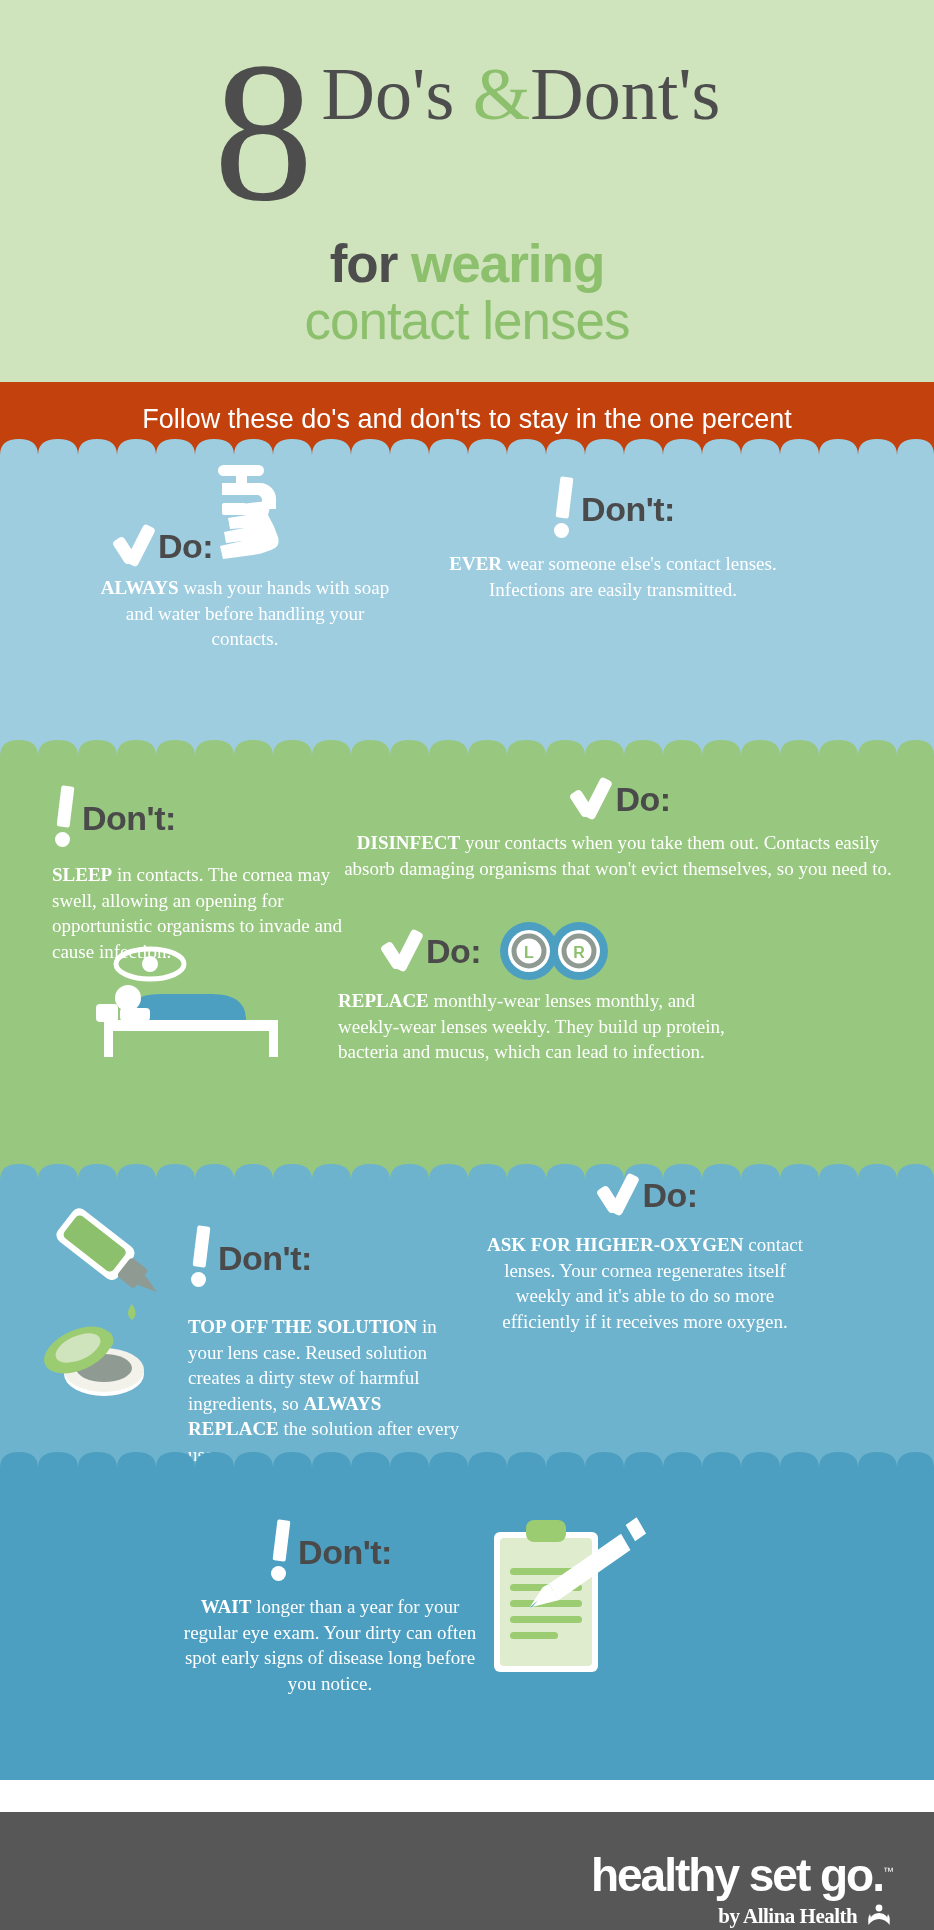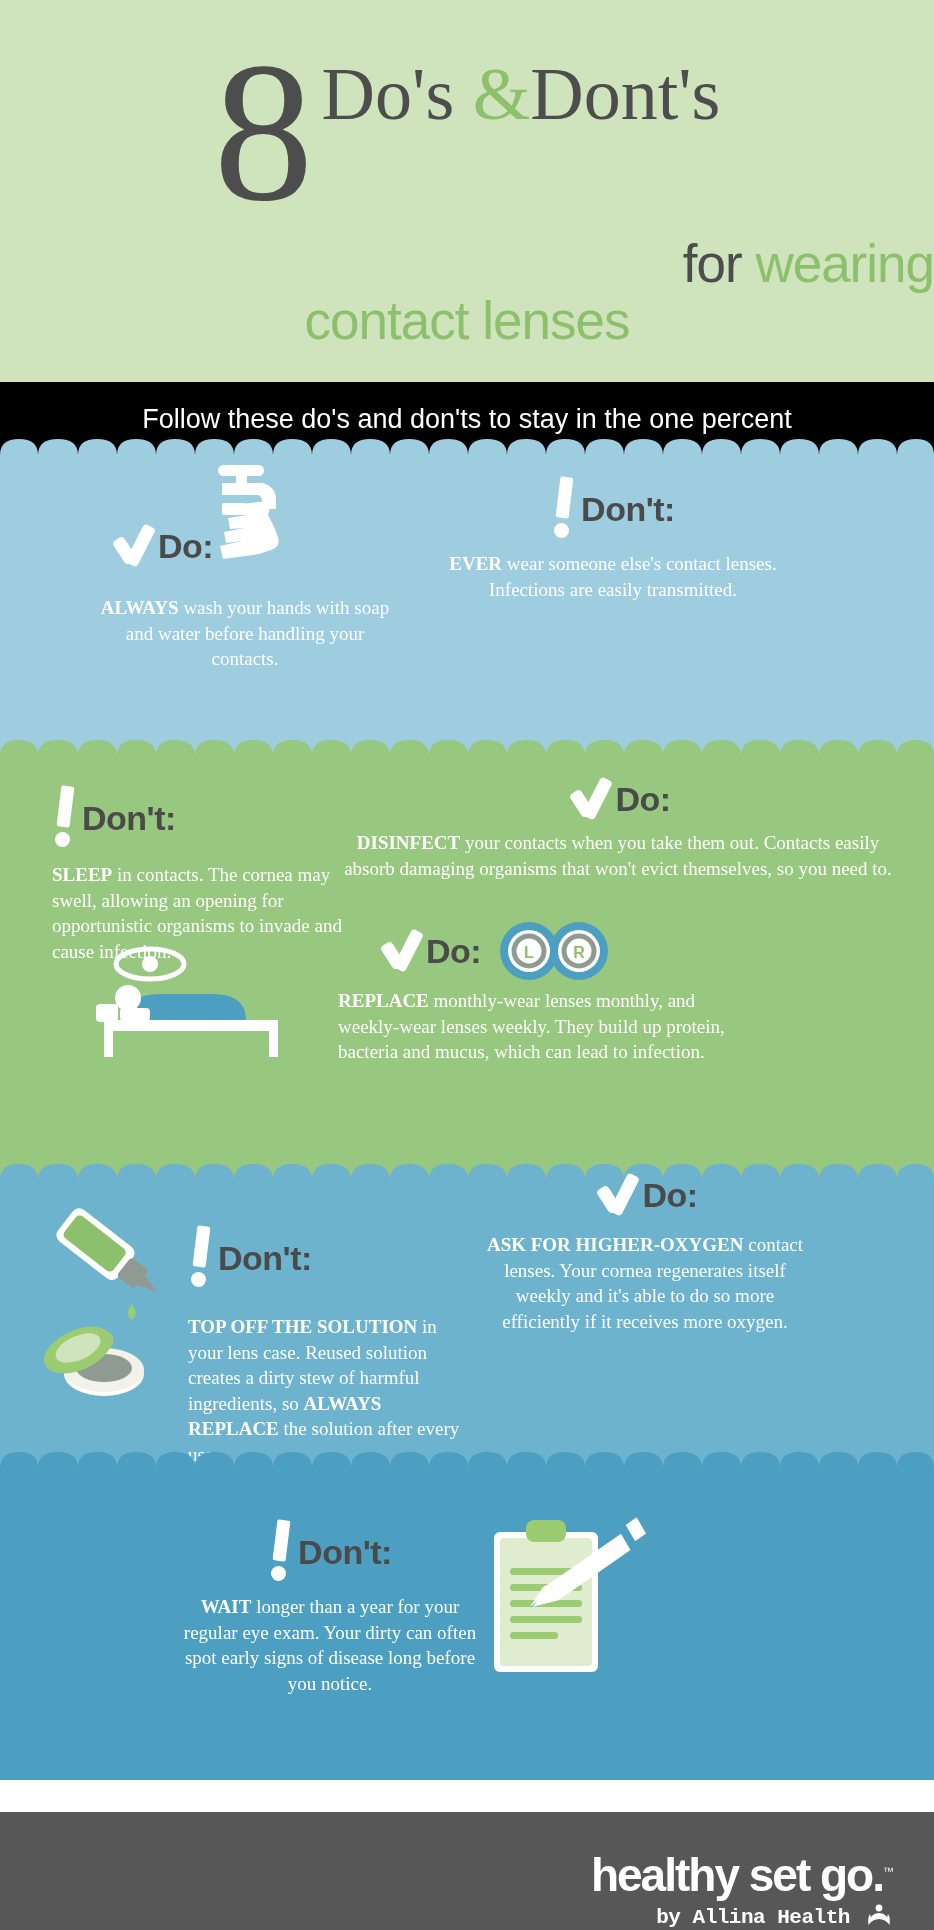--- a/index.html
+++ b/index.html
@@ -32,34 +32,34 @@
     padding-top:22px;
   }
   .dos-line{
     font-family:"Liberation Serif",serif;
     font-size:74px;line-height:76px;color:#4d4d4d;font-weight:400;
     white-space:nowrap;
   }
   .amp{color:#8cc06c;}
   .for-line{
     font-family:"Liberation Sans",sans-serif;
-    font-size:53px;line-height:56px;color:#4d4d4d;font-weight:400;
-    letter-spacing:-1px;margin-top:-6px;text-align:right;
+    font-size:53px;line-height:56px;color:#4d4d4d;font-weight:700;
+    letter-spacing:-1px;margin-top:-6px;
   }
   .for-green{color:#8cc06c;}
   .contact-line{
     font-family:"Liberation Sans",sans-serif;
     font-size:53px;line-height:58px;color:#8cc06c;font-weight:400;
     letter-spacing:-1px;
   }
 
   
   .subbar{
     position:absolute;left:0;top:382px;width:934px;height:75px;
-    background:#000000;display:flex;align-items:center;justify-content:center;
+    background:#c2410c;display:flex;align-items:center;justify-content:center;
   }
   .subbar span{
     color:#ffffff;font-size:27px;font-family:"Liberation Sans",sans-serif;
     letter-spacing:0px;
   }
 
   
   .band{position:absolute;left:0;width:934px;overflow:visible;}
 
   
@@ -117,21 +117,21 @@
     background:#575757;
   }
   .logo{
     position:absolute;right:42px;top:34px;text-align:right;
   }
   .logo-main{
     color:#fff;font-family:"Liberation Sans",sans-serif;
     font-size:46px;font-weight:700;letter-spacing:-2px;line-height:50px;
   }
   .logo-sub{
-    color:#fff;font-family:Liberation Mono, monospace;
+    color:#fff;font-family:Liberation Serif, serif;
     font-size:21px;font-weight:700;letter-spacing:-0.5px;margin-top:4px;
   }
   .tm{font-size:11px;vertical-align:super;font-weight:400;}
   .allina-mark{display:inline-block;margin-left:4px;vertical-align:-3px;}
 
   
   .ill{position:absolute;}
 </style>
 </head>
 <body>
@@ -176,21 +176,21 @@
         <rect x="6" y="40" width="24" height="12" rx="2" fill="#fff"></rect>
         <path d="M52 52 q6 10 10 22 q2 8 -3 11 q-9 5 -22 7 l-30 4 l-3 -13 l22 -5 l-16 2 l-2 -11 l20 -4 l-14 1 l-2 -11 l19 -3 l-12 0 l-1 -10 l25 -3 q8 -1 11 5 z" fill="#fff"></path>
       </svg>
       <div class="hdr" style="justify-content:flex-start;margin-left:8px;">
         <span class="ck">
             <i class="a"></i>
             <i class="b"></i>
           </span>
         <span class="hdr-label">Do:</span>
       </div>
-      <div class="body-txt t-center" style="margin-top:28px;">
+      <div class="body-txt t-center" style="margin-top:8px;">
         <b>ALWAYS</b><span> wash your hands with soap and water before handling your contacts.</span>
       </div>
     </div>
 
     <div class="item" style="left:448px;top:20px;width:330px;">
       <div class="hdr">
         <span class="ex">
             <i class="bar"></i>
             <i class="dot"></i>
           </span>

